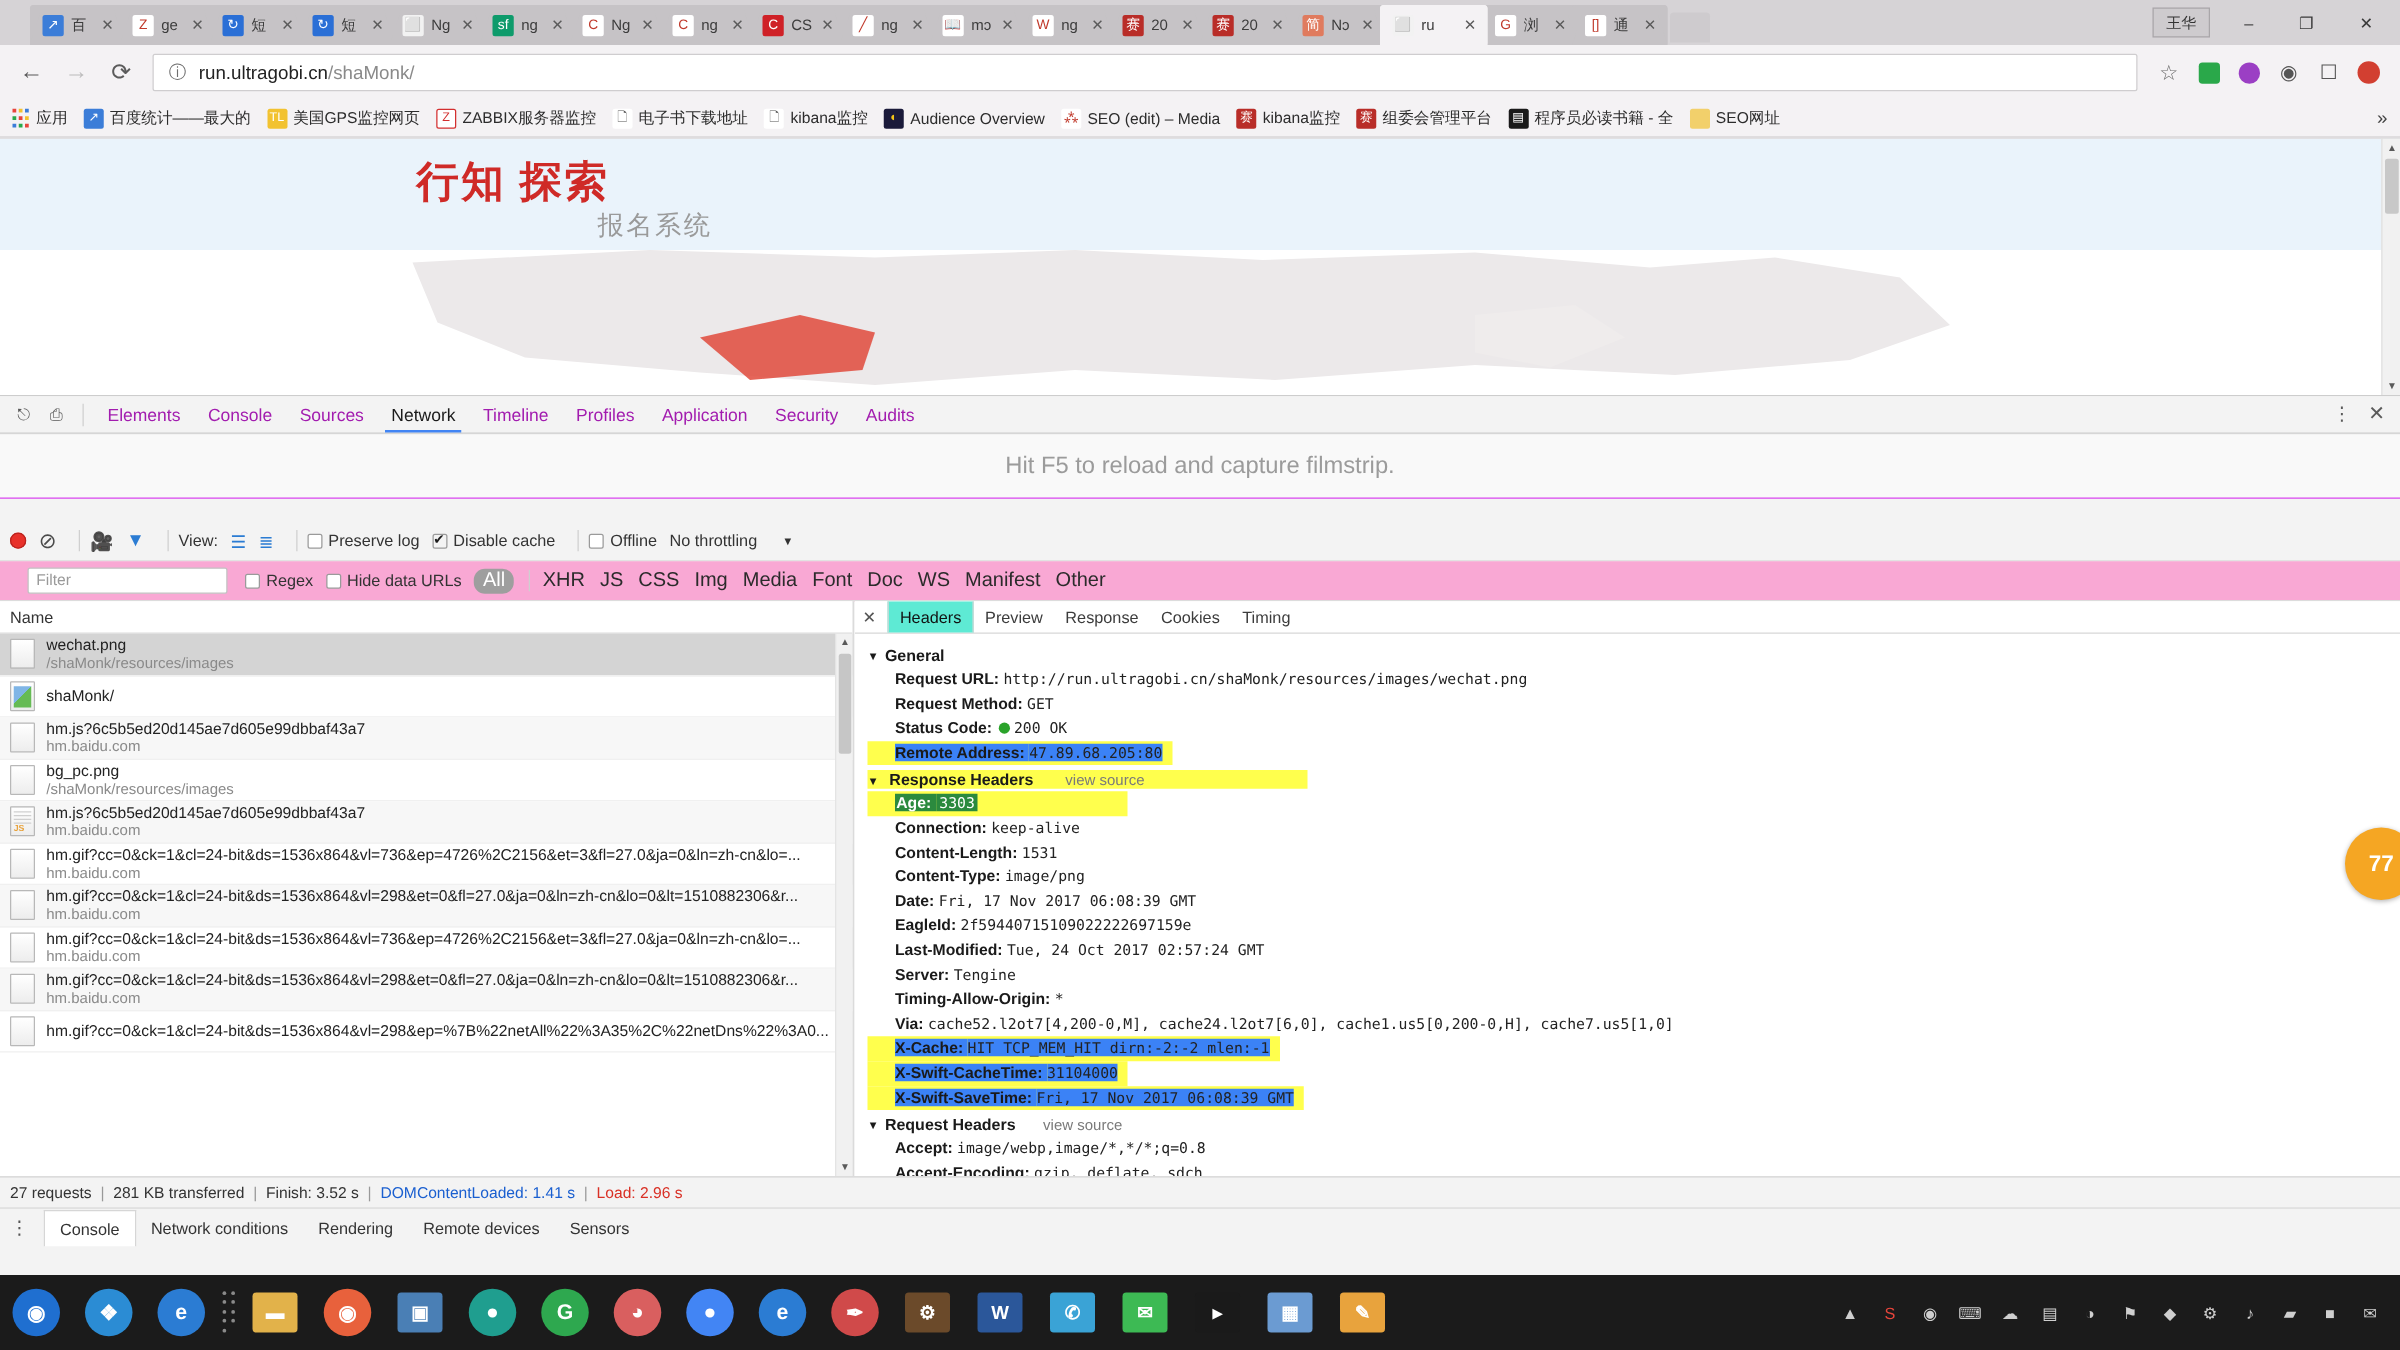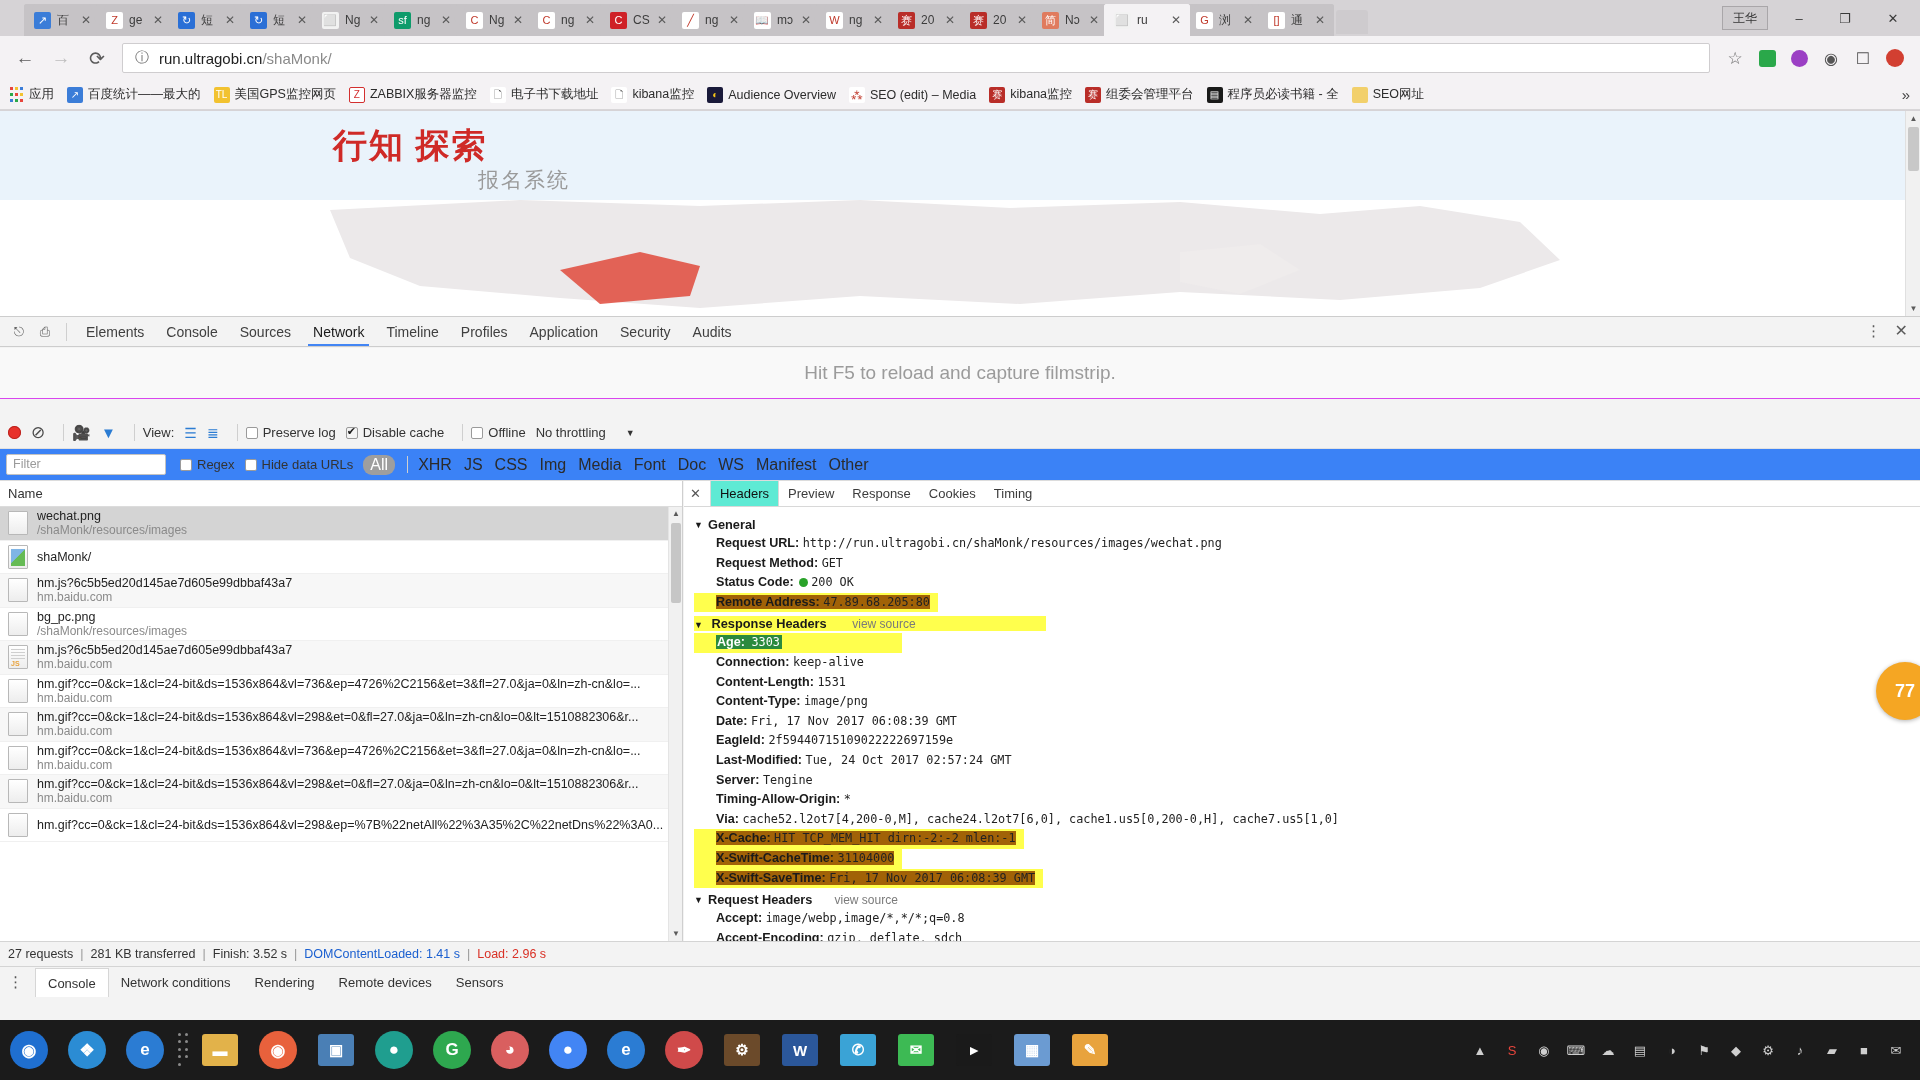--- a/index.html
+++ b/index.html
@@ -158,21 +158,21 @@
     background:#f3f3f3; border-bottom:1px solid #cdcdcd;
     display:flex; align-items:center; padding-left:6px;
   }
   .dt-tool-icon {
     width:26px; height:24px; display:flex; align-items:center; justify-content:center;
     color:#5a5a5a; font-size:13px;
   }
   #dt-tab-sep { width:1px; height:18px; background:#cfcfcf; margin:0 8px; }
   .dt-tab {
     height:29px; padding:0 11px; display:flex; align-items:center;
-    font-size:14px; color:#404040; position:relative;
+    font-size:14px; color:#a21caf; position:relative;
   }
   .dt-tab.active { color:#1a1a1a; }
   .dt-tab.active::after {
     content:""; position:absolute; left:6px; right:6px; bottom:0; height:2px; background:#4285f4;
   }
   #dt-more { position:absolute; right:38px; top:5px; font-size:15px; color:#5a5a5a; letter-spacing:1px;}
   #dt-close { position:absolute; right:12px; top:4px; font-size:16px; color:#5a5a5a; }
 
   
   #filmstrip {
@@ -197,21 +197,21 @@
   }
   .cb.checked { background:#f3f3f3; }
   .cb.checked::after {
     content:"✔"; position:absolute; left:0px; top:-3px; font-size:11px; color:#1b1b1b;
   }
   #throttle-caret { font-size:9px; color:#333; margin-left:10px; }
 
   
   #filter-bar {
     position:absolute; left:0; top:132px; width:1920px; height:32px;
-    background:#3b82f6; display:flex; align-items:center; padding-left:6px;
+    background:#f9a8d4; display:flex; align-items:center; padding-left:22px;
     border-bottom:1px solid #dcdcdc;
   }
   #filter-input {
     width:160px; height:21px; background:#fff; border:1px solid #c2c2c2;
     font-size:12.5px; color:#9a9a9a; padding:0 6px; line-height:19px;
     border-radius:2px; margin-right:14px;
   }
   .ftype { font-size:16px; color:#2b2b2b; margin-right:12px; }
   .ftype.sel {
     background:#9e9e9e; color:#fff; border-radius:9px; padding:1px 7px; margin-right:12px;
@@ -276,21 +276,21 @@
     position:absolute; left:0; top:26px; width:1236px; height:434px;
     padding:6px 0 0 10px; overflow:hidden;
     font-size:12.5px; color:#1a1a1a;
   }
   .sec-title { font-weight:bold; font-size:12.8px; color:#1a1a1a; margin:4px 0 2px 0; display:flex; align-items:center; }
   .caret { font-size:9px; margin-right:5px; color:#1a1a1a; }
   .view-src { color:#7a7a7a; font-weight:normal; font-size:12px; margin-left:22px; }
   .hrow { padding-left:22px; line-height:19.6px; white-space:nowrap; }
   .hk { font-weight:bold; color:#1a1a1a; font-size:12.6px; }
   .hv { font-family:"DejaVu Sans Mono", monospace; font-size:11.8px; color:#222; }
-  .hl { background:#a16207; }
+  .hl { background:#3b82f6; }
   .hl-band { background:#ffff4d; display:inline-block; }
   .status-dot { display:inline-block; width:9px; height:9px; border-radius:50%; background:#2aa32a; margin:0 3px -1px 2px; }
   .age-key { background:#2b8a3e; color:#fff; padding:0 1px; font-weight:bold; }
   .age-val { background:#2b8a3e; color:#ffffff; font-family:"DejaVu Sans Mono", monospace; padding:0 2px; }
 
   
   #net-status {
     position:absolute; left:0; top:624px; width:1920px; height:26px;
     background:#f3f3f3; border-top:1px solid #d4d4d4; border-bottom:1px solid #d4d4d4;
     display:flex; align-items:center; padding-left:8px; font-size:12.5px; color:#333;

